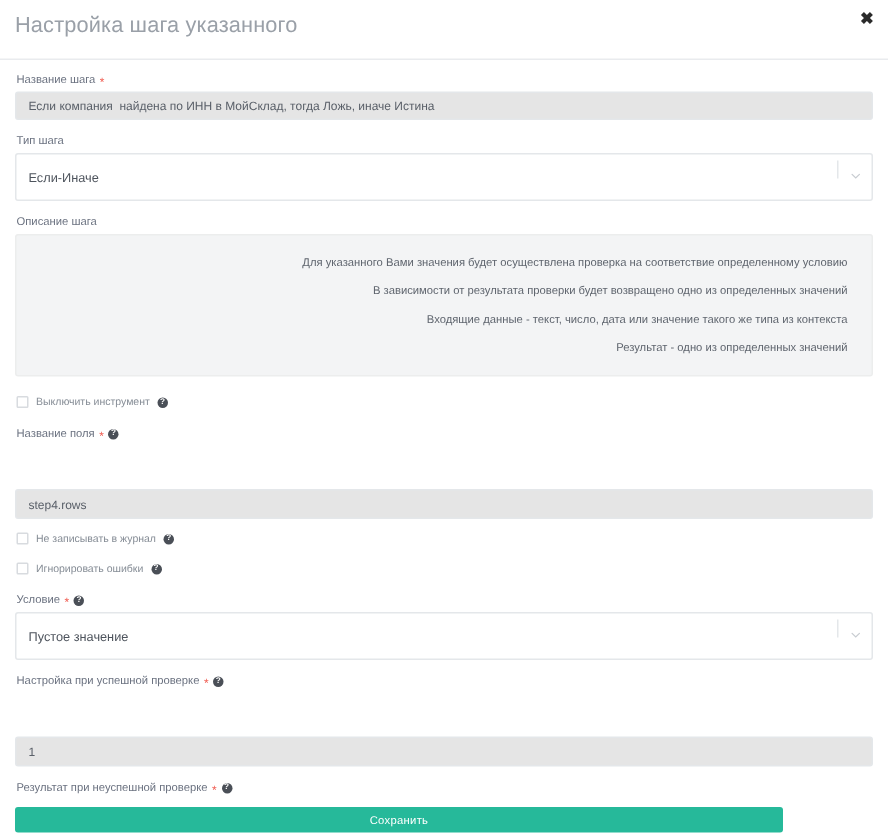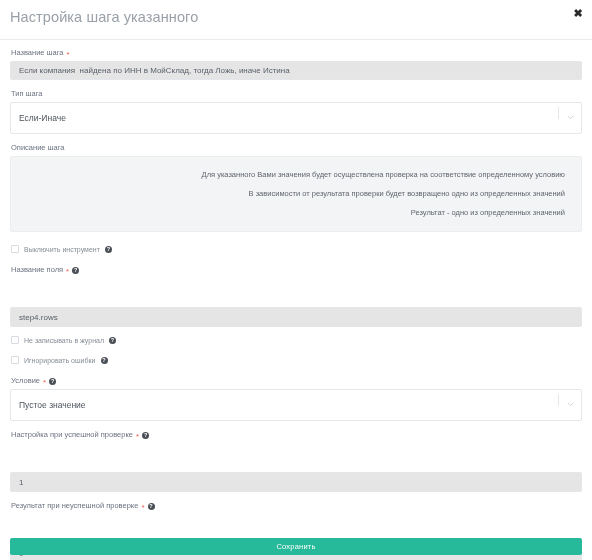--- a/index.html
+++ b/index.html
@@ -170,21 +170,21 @@
     font-size: 7px;
     color: #868d96;
     white-space: nowrap;
   }
 
   
   .save-btn {
     position: absolute;
     left: 10px;
     bottom: 5px;
-    width: 572px;
+    width: 512px;
     height: 17px;
     background: #26b99a;
     border: none;
     border-radius: 2px;
     color: #ffffff;
     font-family: "Liberation Sans", sans-serif;
     font-size: 7.5px;
     letter-spacing: .2px;
     cursor: pointer;
     display: flex;
@@ -225,20 +225,21 @@
     </div>
   </div>
 
   <div>
     <div class="field-label">
       <span>Описание шага</span>
     </div>
     <div class="desc-panel">
       <div class="desc-line">Для указанного Вами значения будет осуществлена проверка на соответствие определенному условию</div>
       <div class="desc-line">В зависимости от результата проверки будет возвращено одно из определенных значений</div>
+      <div class="desc-line">Входящие данные - текст, число, дата или значение такого же типа из контекста</div>
       <div class="desc-line">Результат - одно из определенных значений</div>
     </div>
   </div>
 
   <div class="check-row">
     <span class="checkbox"></span>
     <span class="check-label">Выключить инструмент</span>
     <span class="help-icon"></span>
   </div>
 

